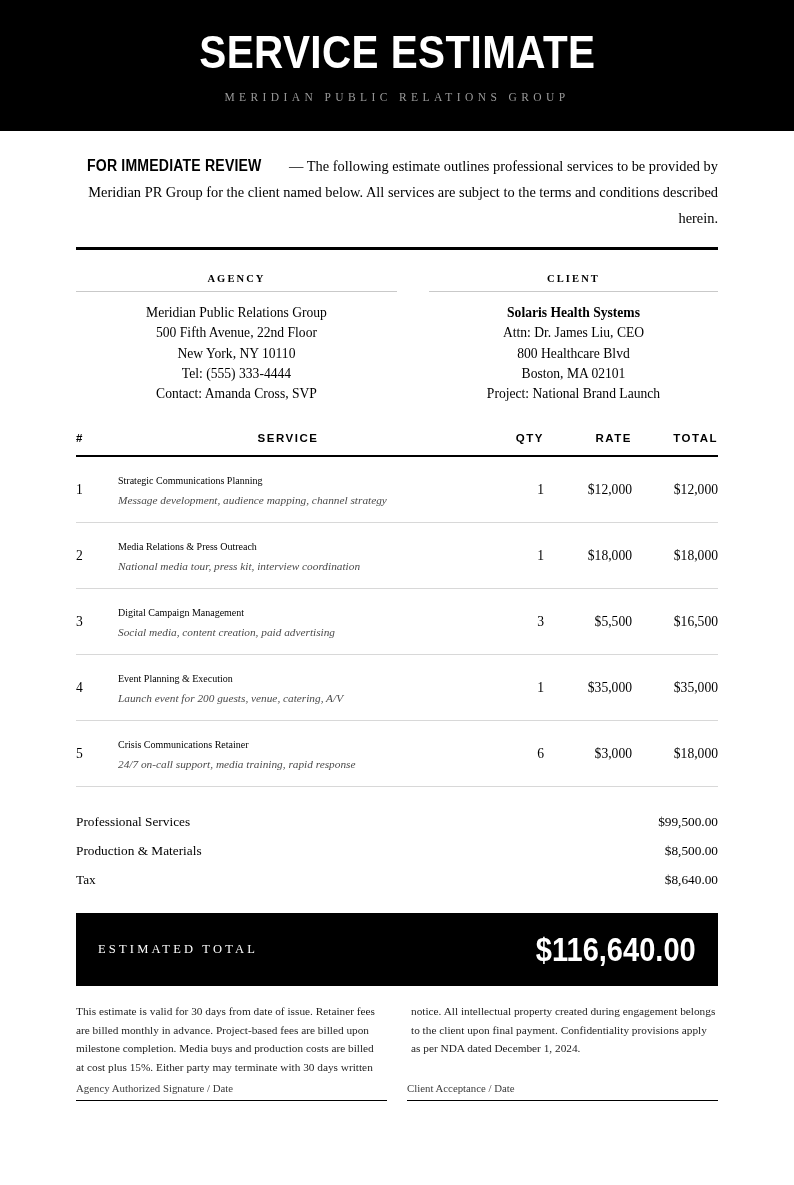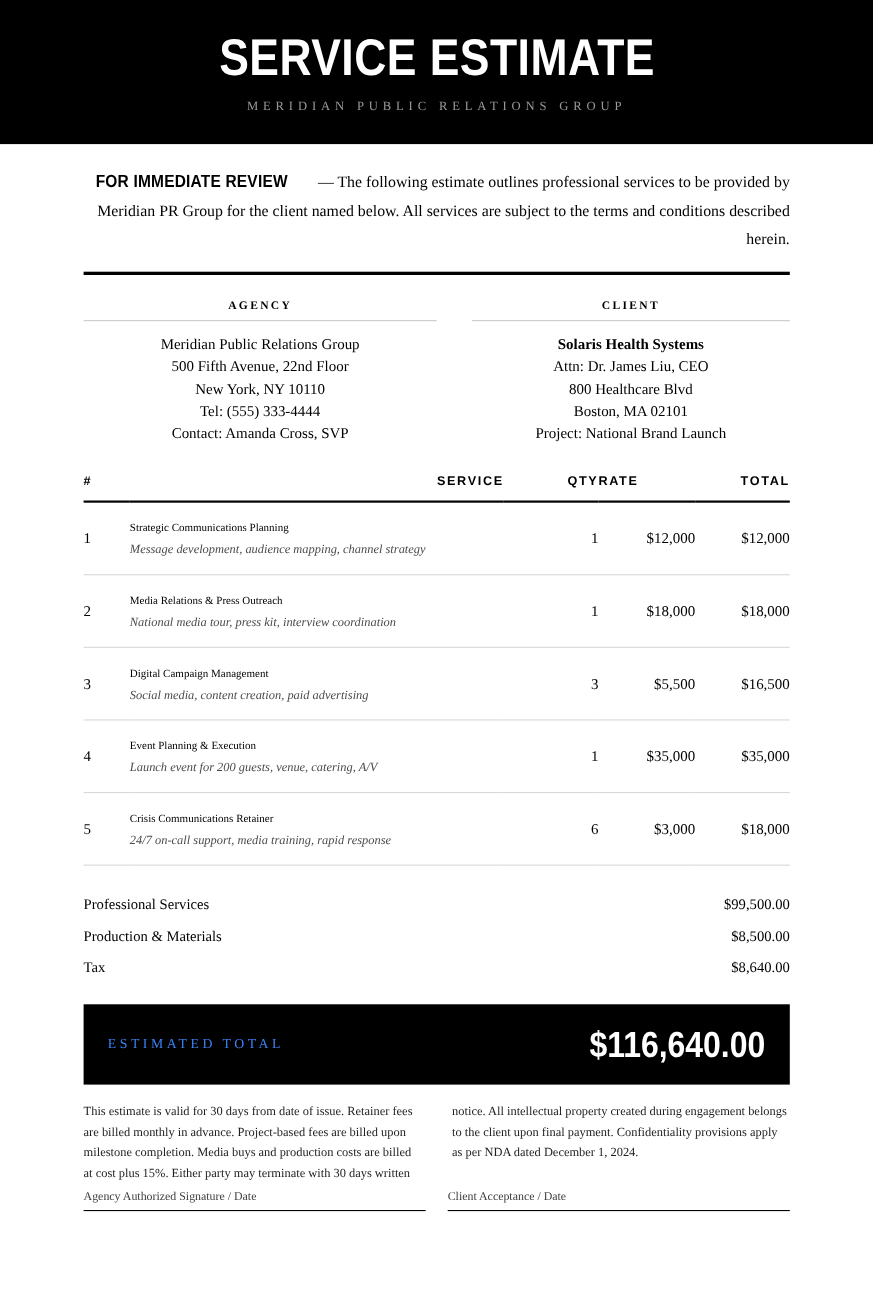--- a/index.html
+++ b/index.html
@@ -130,23 +130,23 @@
     font-family: "Liberation Sans Narrow", "Liberation Sans", sans-serif;
     font-weight: bold;
     font-size: 11.5px;
     letter-spacing: 1.5px;
     text-transform: uppercase;
     padding: 0 0 11px 0;
     border-bottom: 2.5px solid #000000;
     vertical-align: bottom;
   }
   .col-num   { width: 42px;  text-align: left; }
-  .col-desc  { text-align: right; }
+  .col-desc  { text-align: center; }
   .col-qty   { width: 86px;  text-align: right; }
-  .col-rate  { width: 88px;  text-align: left; }
+  .col-rate  { width: 88px;  text-align: right; }
   .col-total { width: 86px;  text-align: right; }
 
   .items td {
     border-bottom: 1px solid #d8d8d8;
     padding: 14px 0 14px 0;
     vertical-align: middle;
     font-size: 13.6px;
   }
   .items tr:last-child td {
     border-bottom: 1px solid #d8d8d8;
@@ -192,21 +192,21 @@
     box-sizing: border-box;
     display: flex;
     align-items: center;
     justify-content: space-between;
   }
   .grand-label {
     font-family: "Liberation Serif", serif;
     font-size: 12.5px;
     letter-spacing: 3.2px;
     text-transform: uppercase;
-    color: #3b82f6;
+    color: #ffffff;
   }
   .grand-value {
     font-family: "Liberation Sans Narrow", "Liberation Sans", sans-serif;
     font-weight: bold;
     font-size: 33px;
     letter-spacing: 0px;
     color: #ffffff;
     transform: scaleX(0.88);
     transform-origin: right center;
   }

